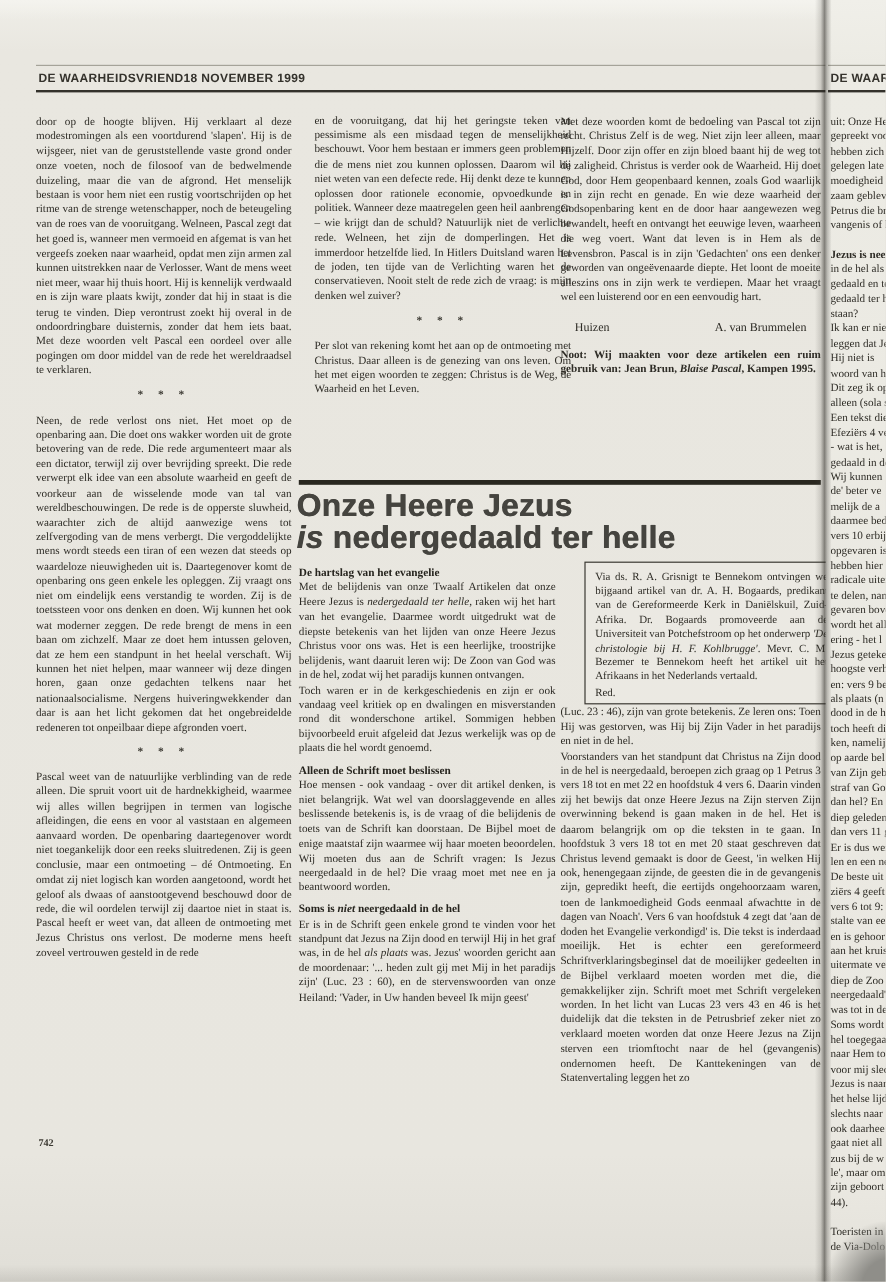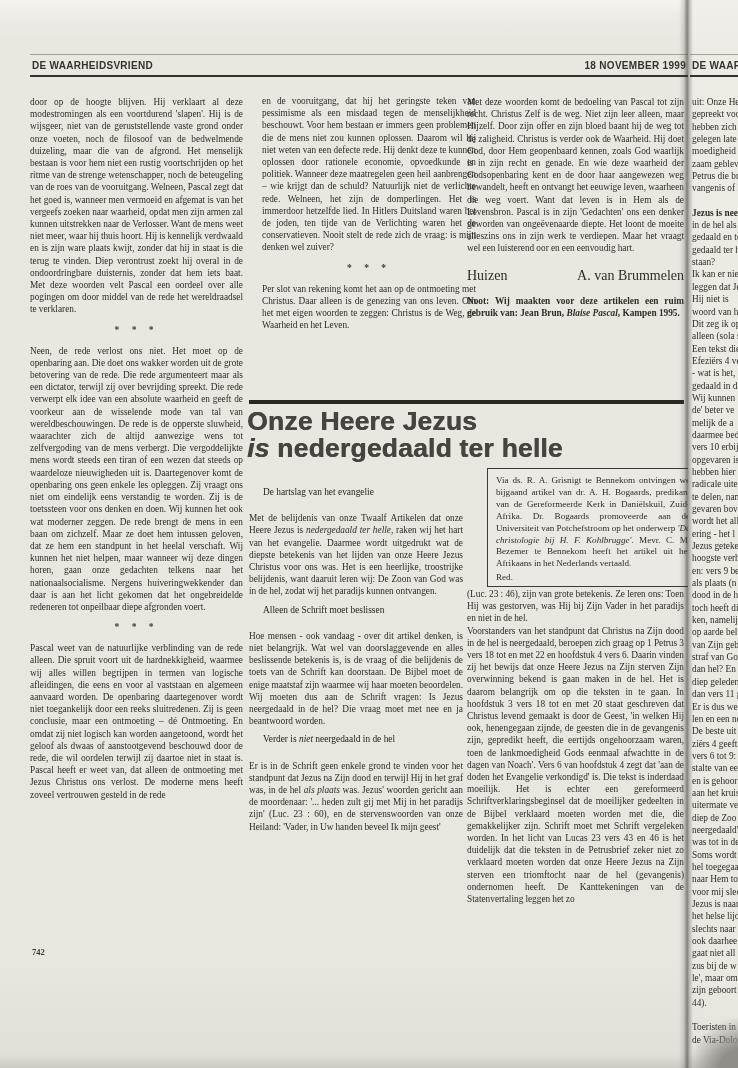--- a/index.html
+++ b/index.html
@@ -15,44 +15,44 @@
   }
   .top-edge{position:absolute;left:0;top:0;right:0;height:16px;
     background:linear-gradient(180deg,#f4f3ee,rgba(244,243,238,0));}
   
   .masthead{
     position:absolute;left:30px;top:54px;width:654px;
     border-top:1px solid #a5a399;border-bottom:2.5px solid #33312b;
     padding:5px 2px 4px;
     font-family:"Liberation Sans", sans-serif;font-weight:bold;font-size:10px;
     letter-spacing:.3px;color:#34322c;
-    display:flex;justify-content:space-between;align-items:baseline;
+    display:flex;align-items:baseline;
   }
   
   .col{position:absolute;}
   .c1{left:30px;top:96px;width:213px;}
   .c2{left:262px;top:95px;width:214px;}
   .c3{left:467px;top:96px;width:217px;}
   .c2a{left:249px;top:472px;width:214px;}
   .c3a{left:467px;top:588px;width:217px;}
   .bt{
     font-size:9.3px;line-height:12.2px;text-align:justify;margin:0;
     hyphens:auto;-webkit-hyphens:auto;word-spacing:-0.2px;
   }
   .divider{
     text-align:center;font-size:9.5px;letter-spacing:5px;color:#3a3831;
     margin:9px 0 10px;font-weight:bold;
   }
   .subhead{
-    font-size:9.4px;line-height:12.2px;font-weight:normal;margin:14px;color:#26241e;
+    font-size:9.4px;line-height:12.2px;font-weight:bold;margin:0;color:#26241e;
   }
   .subhead.mt{margin-top:6px;}
   .signature{
-    display:flex;justify-content:space-between;font-size:14px;
-    margin:13px 0 11px;color:#2e2c26;
+    display:flex;justify-content:space-between;font-size:10px;
+    margin:13px 12px 11px;color:#2e2c26;
   }
   .note{
     font-size:9.3px;line-height:12.2px;font-weight:bold;text-align:justify;margin:0;
   }
   
   .article-rule{position:absolute;left:249px;top:400px;width:435px;height:3.5px;background:#29271f;}
   .article-title{
     position:absolute;left:247px;top:408px;width:436px;margin:0;
     font-family:"Liberation Sans", sans-serif;font-weight:bold;
     font-size:26.5px;line-height:27px;color:#45443f;letter-spacing:.2px;
@@ -132,23 +132,24 @@
     <p class="note"><span>Noot: Wij maakten voor deze artikelen een ruim gebruik van: Jean Brun, </span><i>Blaise Pascal</i><span>, Kampen 1995.</span></p>
   </div>
 
   <div class="article-rule"></div>
 
   <h1 class="article-title"><span>Onze Heere Jezus</span><br><i>is</i><span> nedergedaald ter helle</span></h1>
 
   <div class="col c2a">
     <h2 class="subhead">De hartslag van het evangelie</h2>
     <p class="bt"><span>Met de belijdenis van onze Twaalf Artikelen dat onze Heere Jezus is </span><i>nedergedaald ter helle</i><span>, raken wij het hart van het evangelie. Daarmee wordt uitgedrukt wat de diepste betekenis van het lijden van onze Heere Jezus Christus voor ons was. Het is een heerlijke, troostrijke belijdenis, want daaruit leren wij: De Zoon van God was in de hel, zodat wij het paradijs kunnen ontvangen.</span></p>
+    <p class="bt">Toch waren er in de kerkgeschiedenis en zijn er ook vandaag veel kritiek op en dwalingen en misverstanden rond dit wonderschone artikel. Sommigen hebben bijvoorbeeld eruit afgeleid dat Jezus werkelijk was op de plaats die hel wordt genoemd.</p>
     <h2 class="subhead mt">Alleen de Schrift moet beslissen</h2>
     <p class="bt">Hoe mensen - ook vandaag - over dit artikel denken, is niet belangrijk. Wat wel van doorslaggevende en alles beslissende betekenis is, is de vraag of die belijdenis de toets van de Schrift kan doorstaan. De Bijbel moet de enige maatstaf zijn waarmee wij haar moeten beoordelen. Wij moeten dus aan de Schrift vragen: Is Jezus neergedaald in de hel? Die vraag moet met nee en ja beantwoord worden.</p>
-    <h2 class="subhead mt"><span>Verder is </span><i>niet</i><span> neergedaald in de hel</span></h2>
+    <h2 class="subhead mt"><span>Soms is </span><i>niet</i><span> neergedaald in de hel</span></h2>
     <p class="bt"><span>Er is in de Schrift geen enkele grond te vinden voor het standpunt dat Jezus na Zijn dood en terwijl Hij in het graf was, in de hel </span><i>als plaats</i><span> was. Jezus' woorden gericht aan de moordenaar: '... heden zult gij met Mij in het paradijs zijn' (Luc. 23 : 60), en de stervenswoorden van onze Heiland: 'Vader, in Uw handen beveel Ik mijn geest'</span></p>
   </div>
 
   <div class="editor-box">
     <p class="bt"><span>Via ds. R. A. Grisnigt te Bennekom ontvingen we bijgaand artikel van dr. A. H. Bogaards, predikant van de Gereformeerde Kerk in Daniëlskuil, Zuid-Afrika. Dr. Bogaards promoveerde aan de Universiteit van Potchefstroom op het onderwerp </span><i>'De christologie bij H. F. Kohlbrugge'</i><span>. Mevr. C. M. Bezemer te Bennekom heeft het artikel uit het Afrikaans in het Nederlands vertaald.</span></p>
     <div class="signed">Red.</div>
   </div>
 
   <div class="col c3a">
     <p class="bt">(Luc. 23 : 46), zijn van grote betekenis. Ze leren ons: Toen Hij was gestorven, was Hij bij Zijn Vader in het paradijs en niet in de hel.</p>

